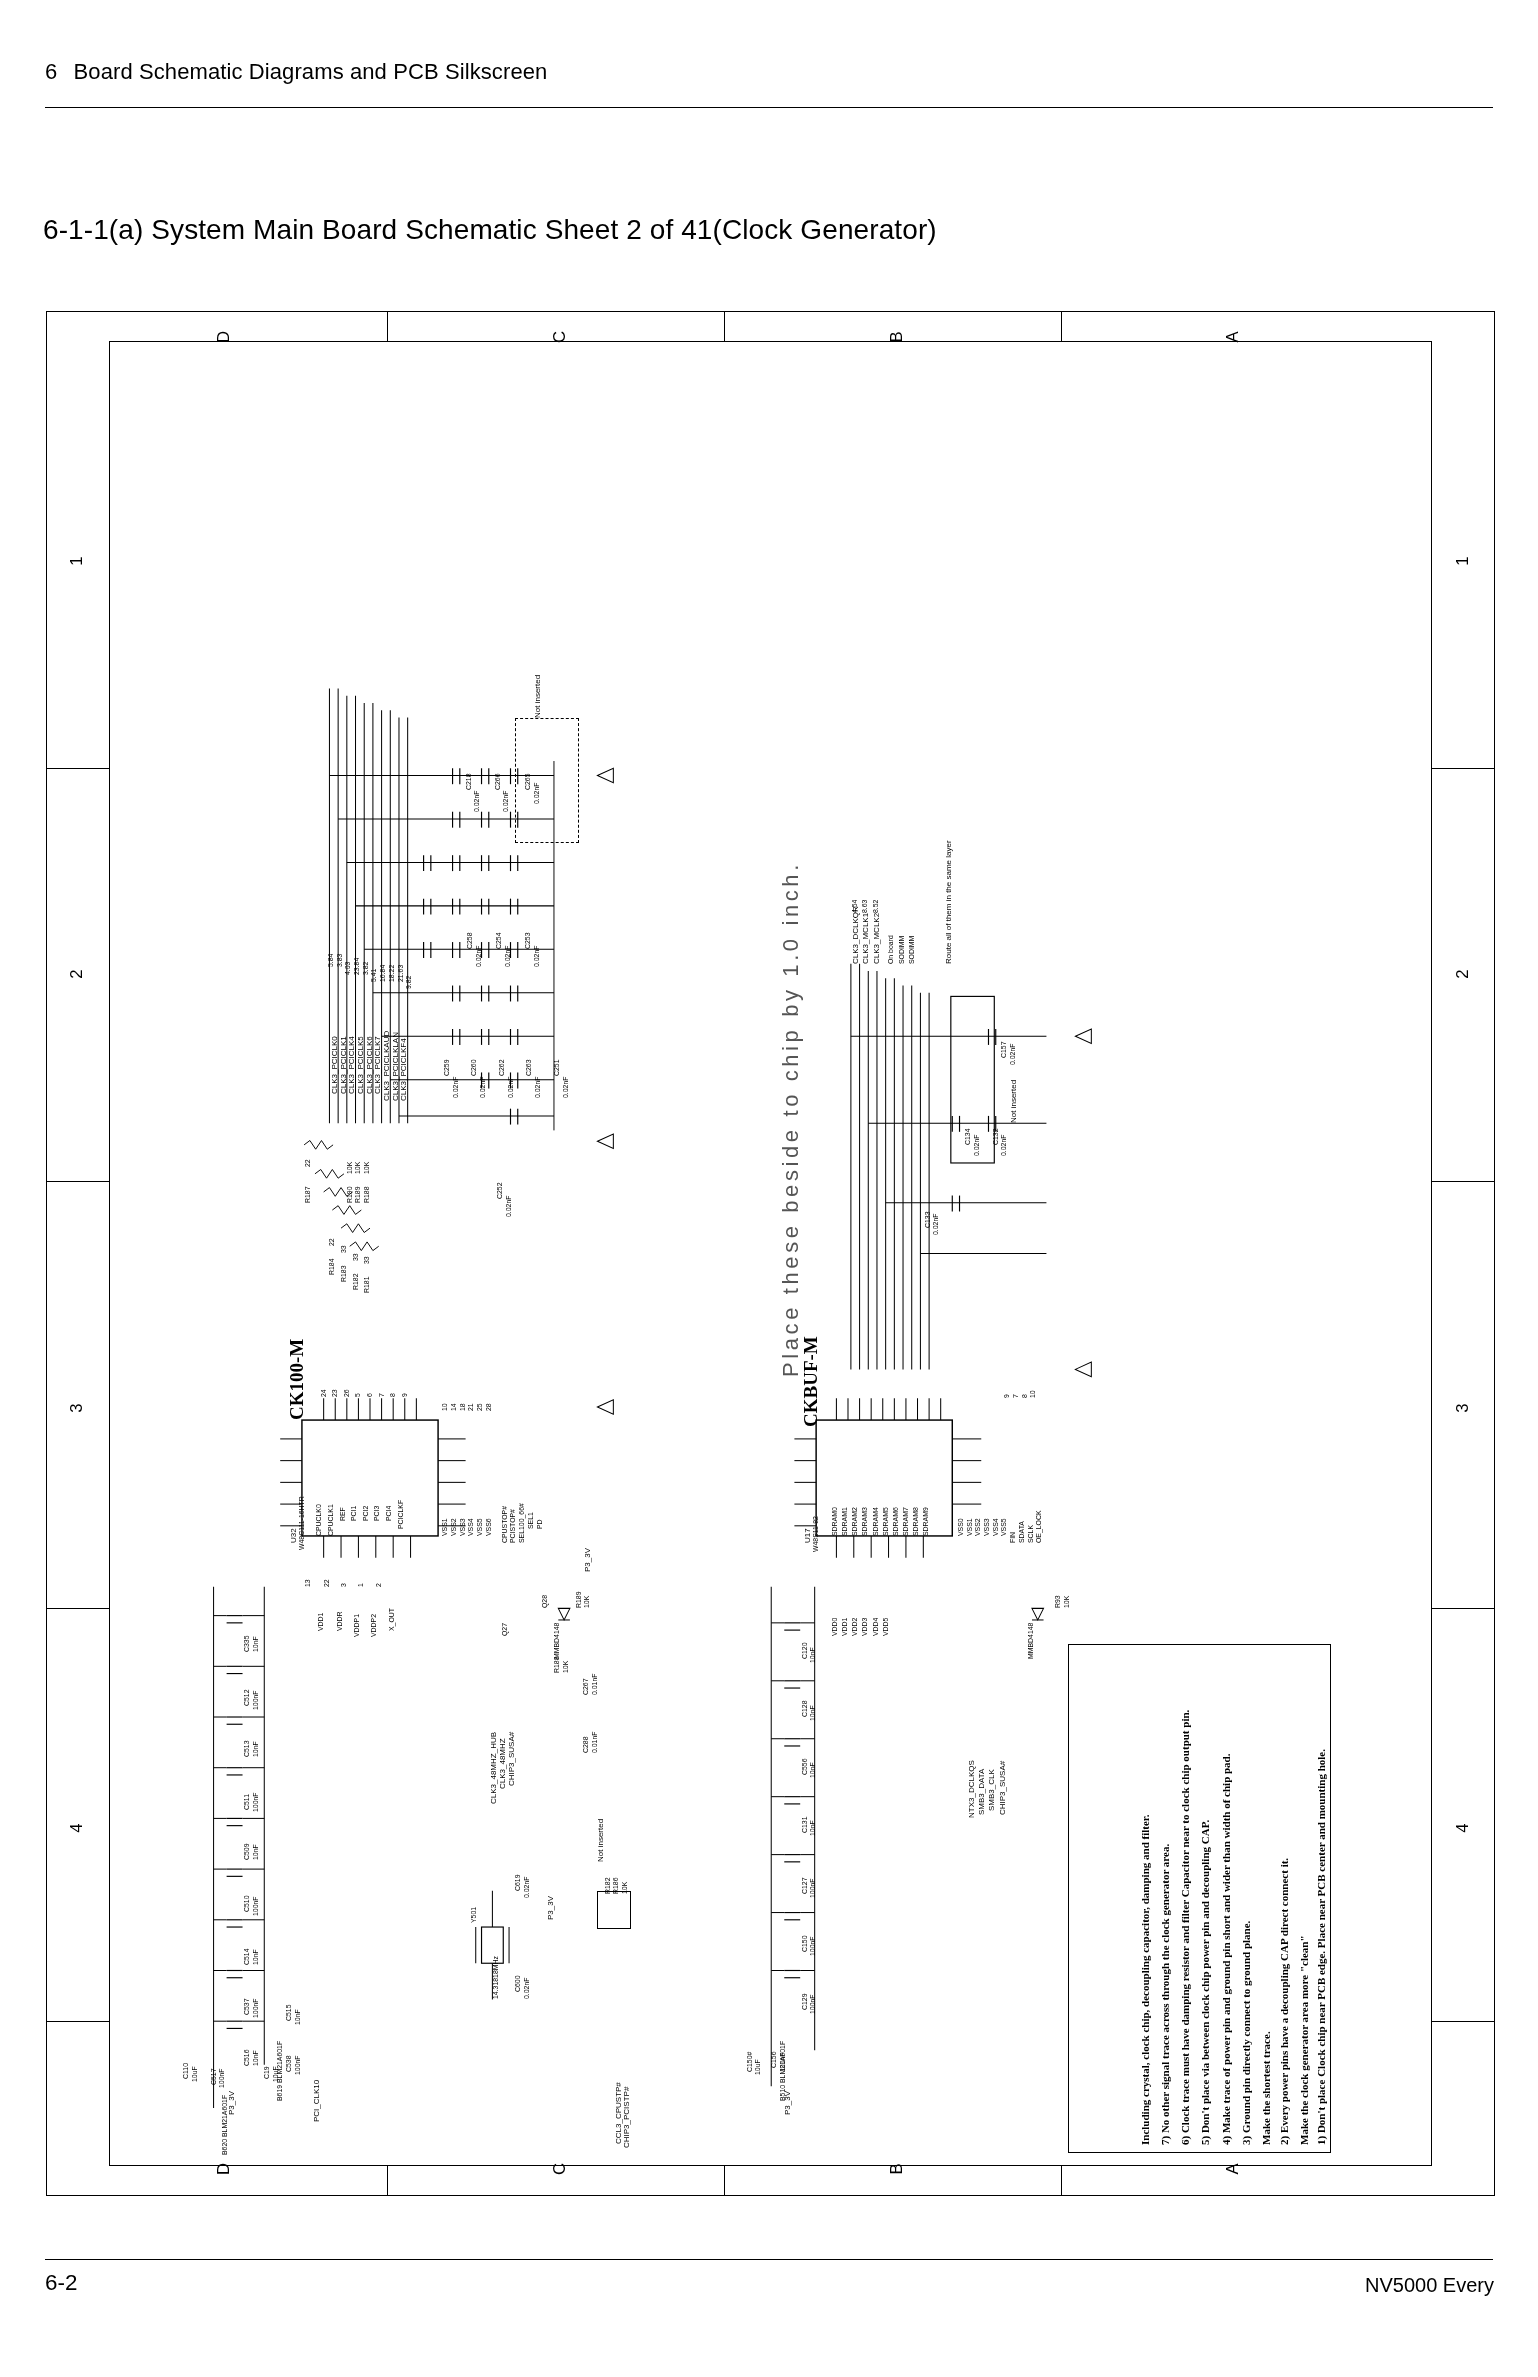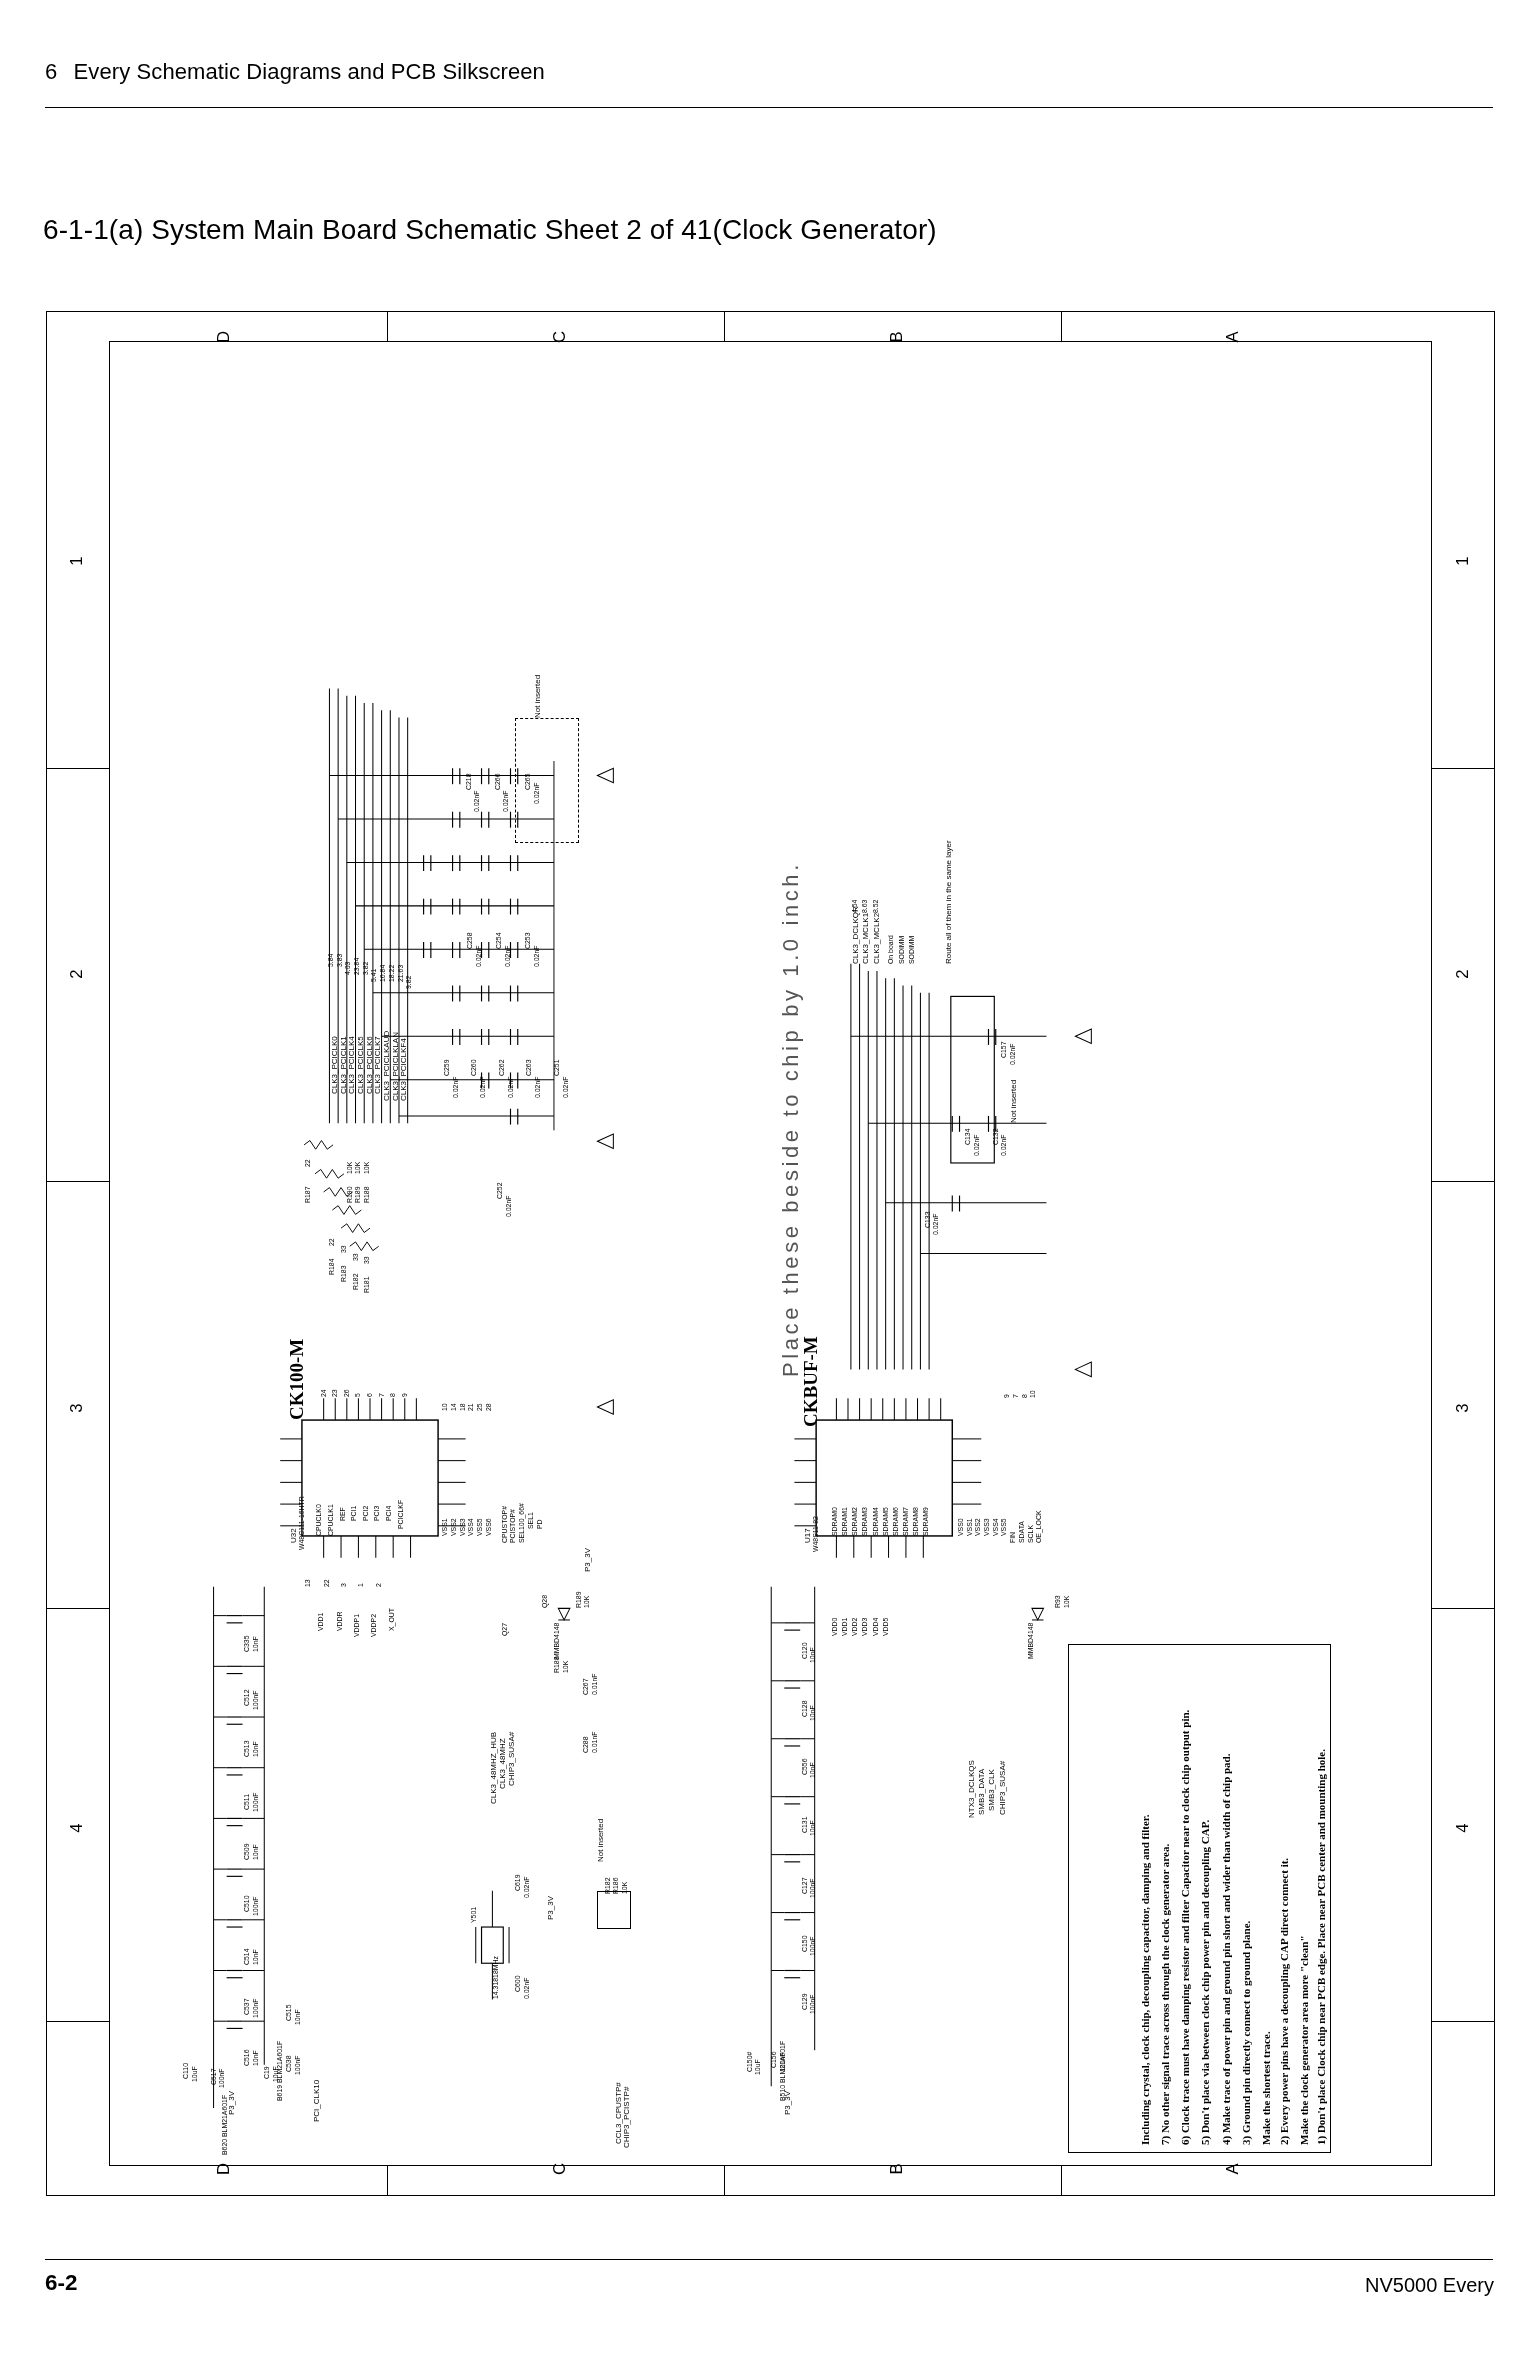--- a/index.html
+++ b/index.html
@@ -54,21 +54,21 @@
     top: 2259px;
     width: 1448px;
     height: 1.4px;
     background: #000;
   }
   .foot-left {
     position: absolute;
     left: 45px;
     top: 2270px;
     font-size: 22.4px;
-    font-weight: bold;
+    font-weight: normal;
   }
   .foot-right {
     position: absolute;
     right: 45px;
     top: 2274px;
     font-size: 20px;
   }
 
   
   .frame-outer {
@@ -168,21 +168,21 @@
     border: 1.1px solid #000;
   }
 </style>
 </head>
 <body>
 
 <div class="page">
 
   <div class="chapter-head">
     <span class="num">6</span>
-    <span>Every Schematic Diagrams and PCB Silkscreen</span>
+    <span>Board Schematic Diagrams and PCB Silkscreen</span>
   </div>
   <div class="head-rule"></div>
 
   <div class="doc-title">6-1-1(a) System Main Board Schematic Sheet 2 of 41(Clock Generator)</div>
 
   <div class="frame-outer">
     <div class="frame-inner"></div>
 
     <div class="zone-mark rot90" style="left:171px; top:14.5px;">D</div>
     <div class="zone-mark rot90" style="left:507px; top:14.5px;">C</div>

